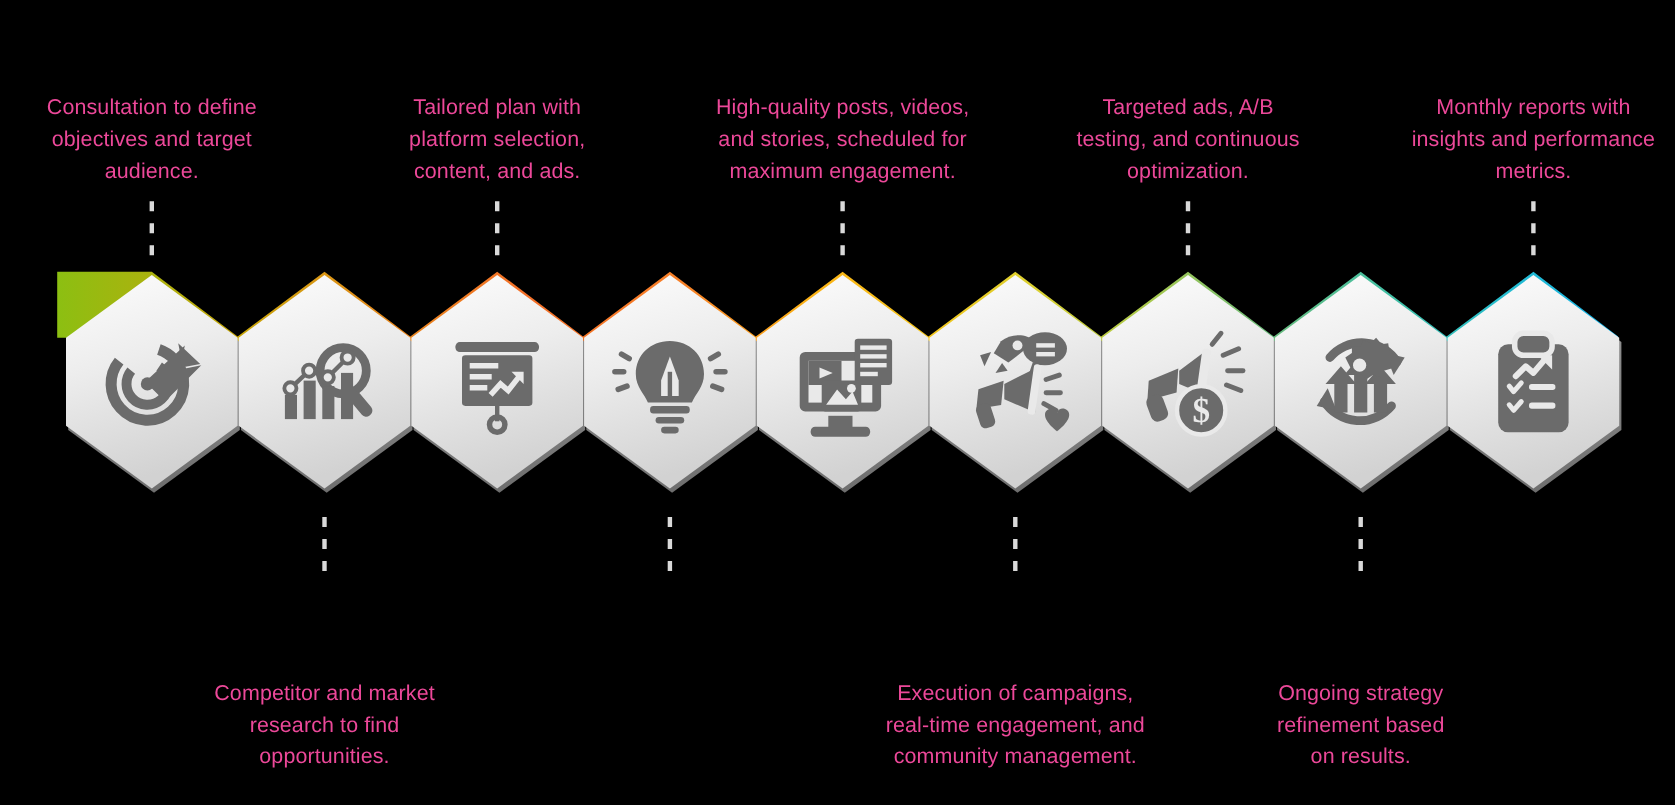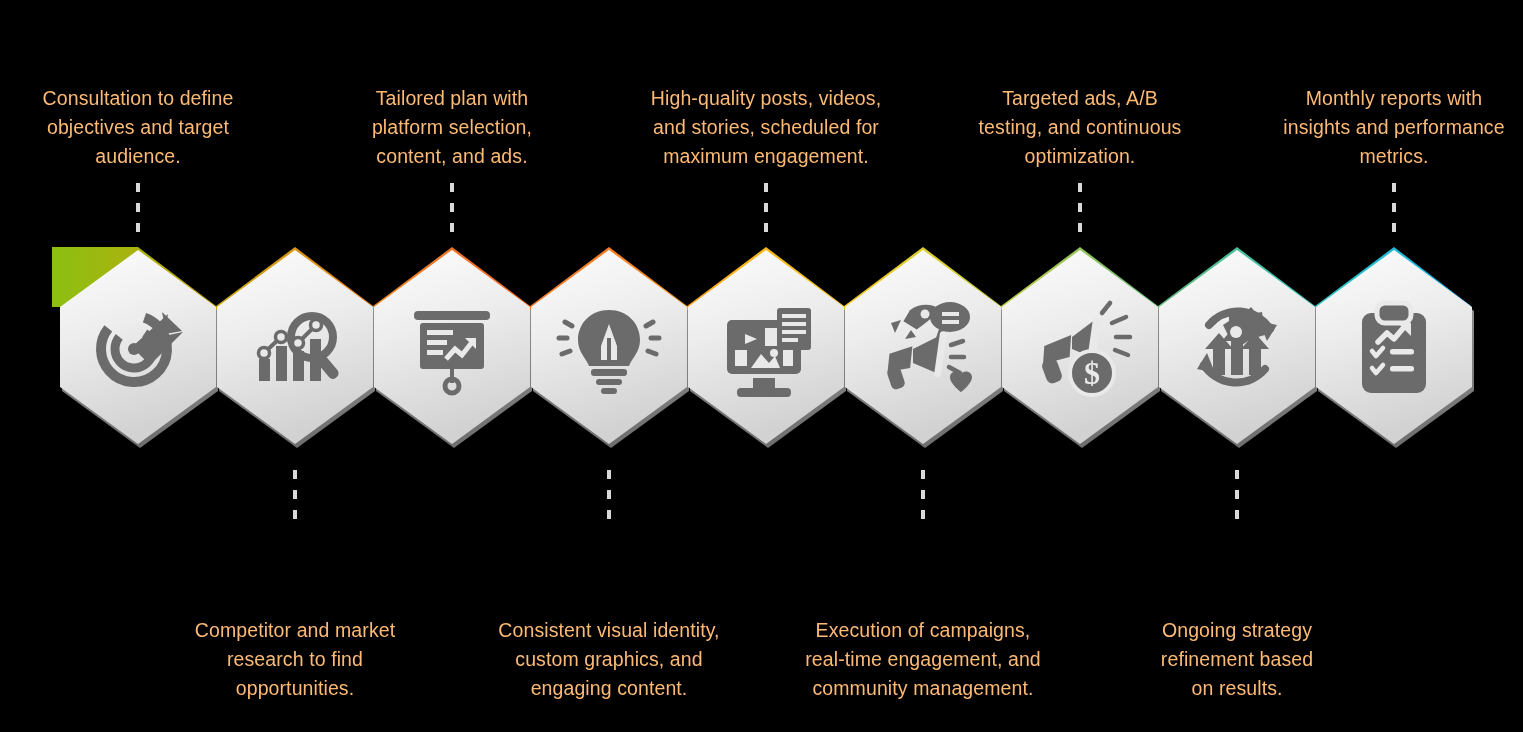--- a/index.html
+++ b/index.html
@@ -7,21 +7,21 @@
     width:1523px;height:732px;
     font-family:"Liberation Sans", sans-serif;
     overflow:hidden;position:relative;
   }
   #stage{position:absolute;left:0;top:0;width:1523px;height:732px;background:#000;}
   svg.layer{position:absolute;left:0;top:0;width:1523px;height:732px;}
 
   .cap{
     position:absolute;
     text-align:center;
-    color:#fdba74;
+    color:#ec4899;
     font-size:19.5px;
     line-height:29px;
     letter-spacing:.1px;
     white-space:pre-line;
     font-weight:400;
   }
   .cap.top{}
   .cap.bot{}
 </style>
 </head>
@@ -334,23 +334,20 @@
   <div class="cap top" style="left:950px;top:84px;width:260px;">Targeted ads, A/B
 testing, and continuous
 optimization.</div>
   <div class="cap top" style="left:1258px;top:84px;width:272px;">Monthly reports with
 insights and performance
 metrics.</div>
 
   <div class="cap bot" style="left:165px;top:616px;width:260px;text-align:center;">Competitor and market
 research to find
 opportunities.</div>
-  <div class="cap bot" style="left:475px;top:616px;width:268px;">Consistent visual identity,
-custom graphics, and
-engaging content.</div>
   <div class="cap bot" style="left:1107px;top:616px;width:260px;">Ongoing strategy
 refinement based
 on results.</div>
   <div class="cap bot" style="left:786px;top:616px;width:274px;">Execution of campaigns,
 real-time engagement, and
 community management.</div>
 
 </div>
 
 </body></html>

